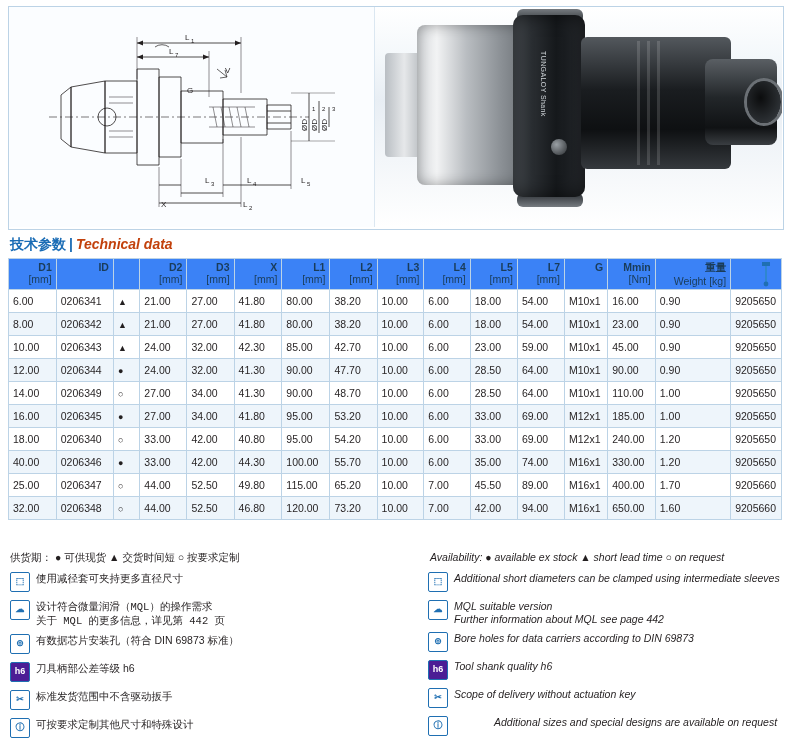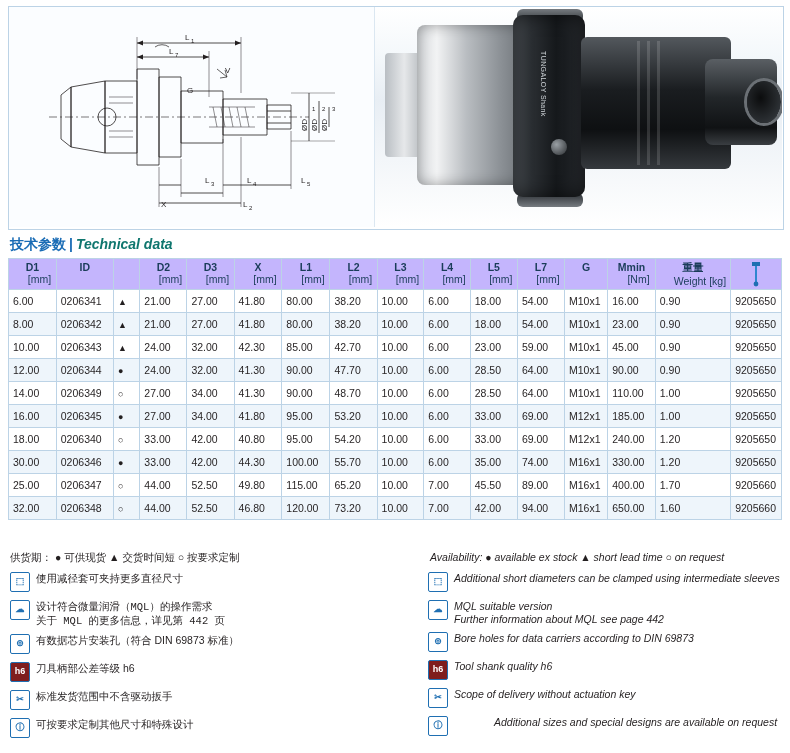--- a/index.html
+++ b/index.html
@@ -86,38 +86,38 @@
   
   .drawing svg{display:block;}
 
   
   .sec-title{
     position:absolute;left:10px;top:236px;
     font-size:14px;font-weight:bold;color:#1d6fb8;
   }
   .sec-title .cn{color:#1a6cb5;}
   .sec-title .bar{color:#1a6cb5;margin:0 3px;}
-  .sec-title .en{font-style:italic;font-weight:bold;color:#0f766e;}
+  .sec-title .en{font-style:italic;font-weight:bold;color:#c2410c;}
 
   
   table.data{
     position:absolute;left:8px;top:258px;width:774px;
     border-collapse:collapse;font-size:10.5px;
   }
   table.data th,table.data td{
     border:1px solid #bcd3e6;
     padding:2px 4px;
     height:18px;
     white-space:nowrap;
   }
   table.data thead th{
-    background:#c4b5fd;
+    background:#3b82f6;
     color:#1a3c59;
     font-weight:bold;
-    text-align:center;
+    text-align:right;
     vertical-align:top;
     height:auto;
   }
   table.data thead th .u{
     display:block;font-weight:normal;color:#1a3c59;margin-left:14px;
   }
   table.data tbody tr:nth-child(odd){background:#ffffff;}
   table.data tbody tr:nth-child(even){background:#eef5fb;}
   table.data td{color:#231f20;}
   .sym{font-size:9px;line-height:1;}
@@ -146,21 +146,21 @@
     font-size:10.5px;line-height:13px;color:#231f20;
   }
   .note.r{font-style:italic;}
   .ic{
     position:absolute;left:0;top:0;width:18px;height:18px;
     border:1px solid #1f6fb2;border-radius:2px;
     background:#ffffff;color:#1f6fb2;
     font-size:9px;line-height:16px;text-align:center;font-weight:bold;
     font-style:normal;
   }
-  .ic.blue{background:#7f1d1d;color:#ffffff;border-color:#1f6fb2;}
+  .ic.blue{background:#4c1d95;color:#ffffff;border-color:#1f6fb2;}
 </style>
 </head>
 <body>
 
 <div class="page">
 
   <div class="imgpanel">
 
     <div class="drawing">
       <svg width="365" height="220" viewBox="0 0 365 220" xmlns="http://www.w3.org/2000/svg">
@@ -454,21 +454,21 @@
           <td>10.00</td>
           <td>6.00</td>
           <td>33.00</td>
           <td>69.00</td>
           <td>M12x1</td>
           <td>240.00</td>
           <td>1.20</td>
           <td>9205650</td>
         </tr>
         <tr>
-          <td>30.00</td>
+          <td>40.00</td>
           <td>0206346</td>
           <td><span class="sym filled"></span></td>
           <td>33.00</td>
           <td>42.00</td>
           <td>44.30</td>
           <td>100.00</td>
           <td>55.70</td>
           <td>10.00</td>
           <td>6.00</td>
           <td>35.00</td>

